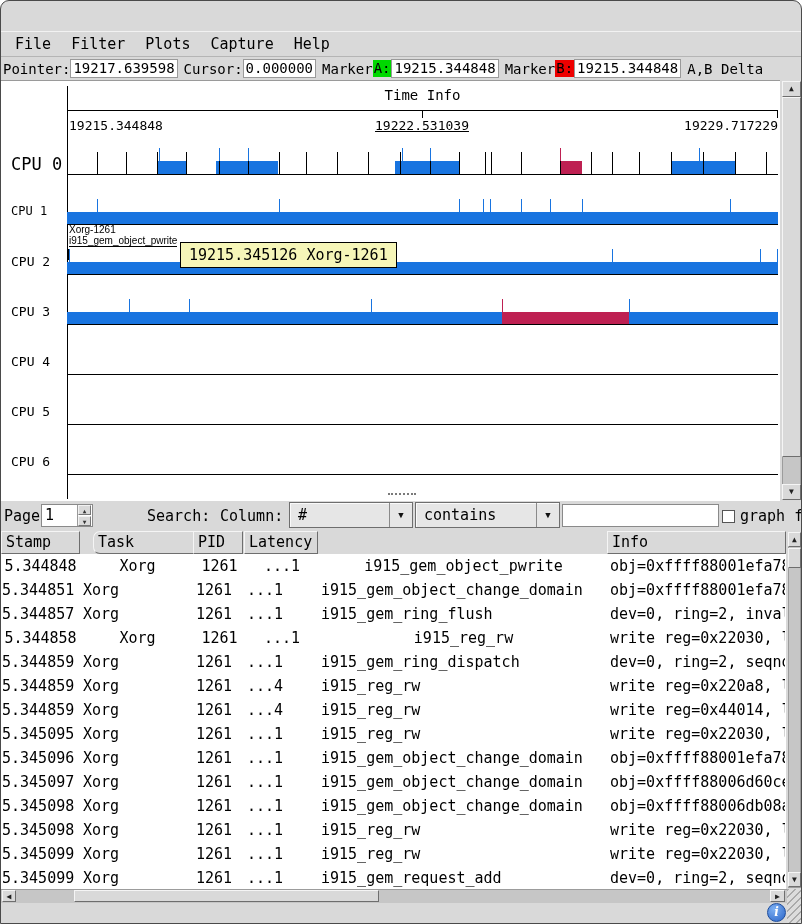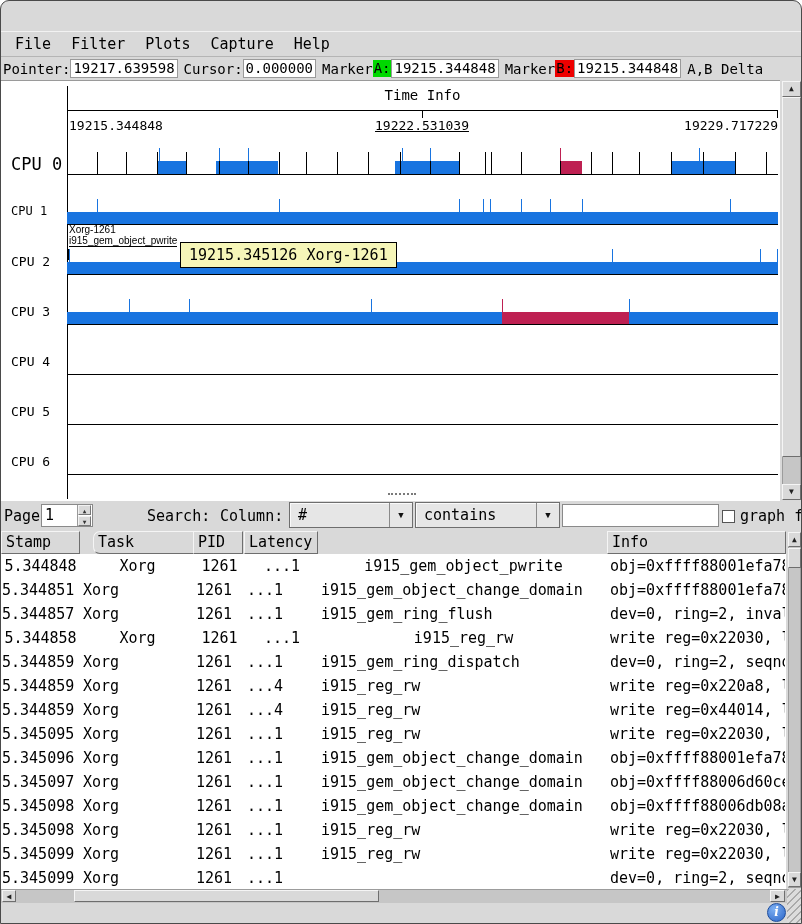--- a/index.html
+++ b/index.html
@@ -370,20 +370,21 @@
         <div class="tcell" style="left: 195px; width: 47px;">1261</div>
         <div class="tcell" style="left: 246px; width: 70px;">...1</div>
         <div class="tcell" style="left: 320px; width: 285px;">i915_reg_rw</div>
         <div class="tcell" style="left: 609px; width: 175px;">write reg=0x22030, le</div>
       </div>
       <div class="trow" style="top: 312px;">
         <div class="tcell" style="left: 1px; width: 77px;">5.345099</div>
         <div class="tcell" style="left: 82px; width: 109px;">Xorg</div>
         <div class="tcell" style="left: 195px; width: 47px;">1261</div>
         <div class="tcell" style="left: 246px; width: 70px;">...1</div>
+        <div class="tcell" style="left: 320px; width: 285px;">i915_gem_request_add</div>
         <div class="tcell" style="left: 609px; width: 175px;">dev=0, ring=2, seqno=</div>
       </div>
     </div>
 
   <div class="sb-v" id="table-vscroll">
     <div class="sb-track"></div>
     <div class="sb-btn" style="left:2px;top:1px;width:13px;height:15px">▲</div>
     <div class="sb-thumb" style="left:2px;top:17px;width:13px;height:20px"></div>
     <div class="sb-btn" style="left:2px;bottom:2px;width:13px;height:15px;line-height:13px">▼</div>
   </div>

